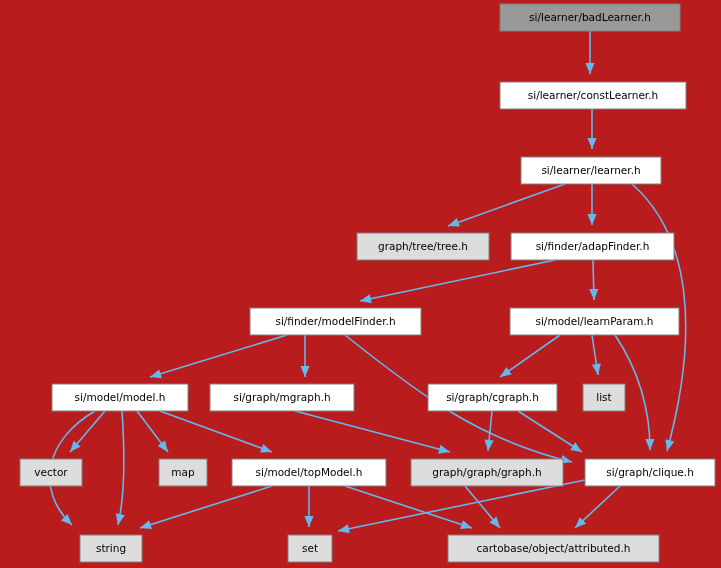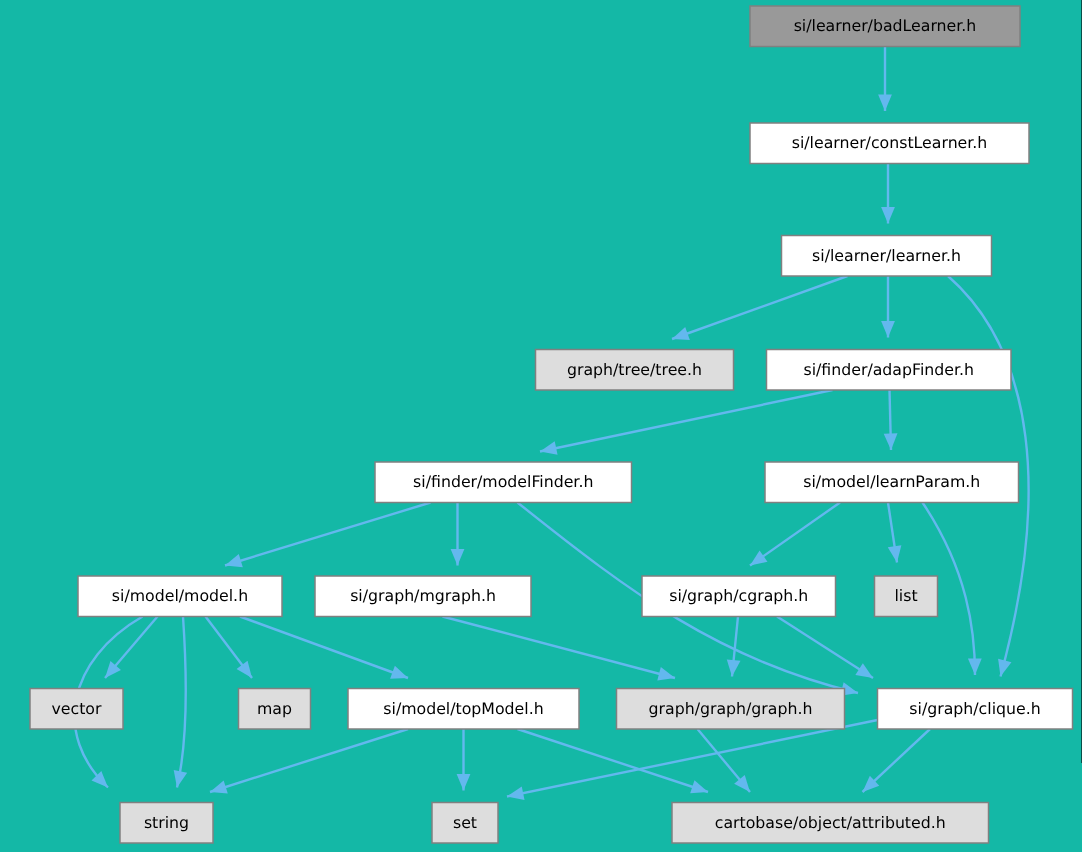--- a/index.html
+++ b/index.html
@@ -4,21 +4,21 @@
 <style>
   html, body {
     margin: 0;
     padding: 0;
     background: #000000;
   }
   #stage {
     position: relative;
     width: 721px;
     height: 568px;
-    background: #14b8a6;
+    background: #b91c1c;
     overflow: hidden;
     font-family: "DejaVu Sans", sans-serif;
   }
   svg#graph {
     position: absolute;
     top: 0;
     left: 0;
     width: 721px;
     height: 568px;
     display: block;

